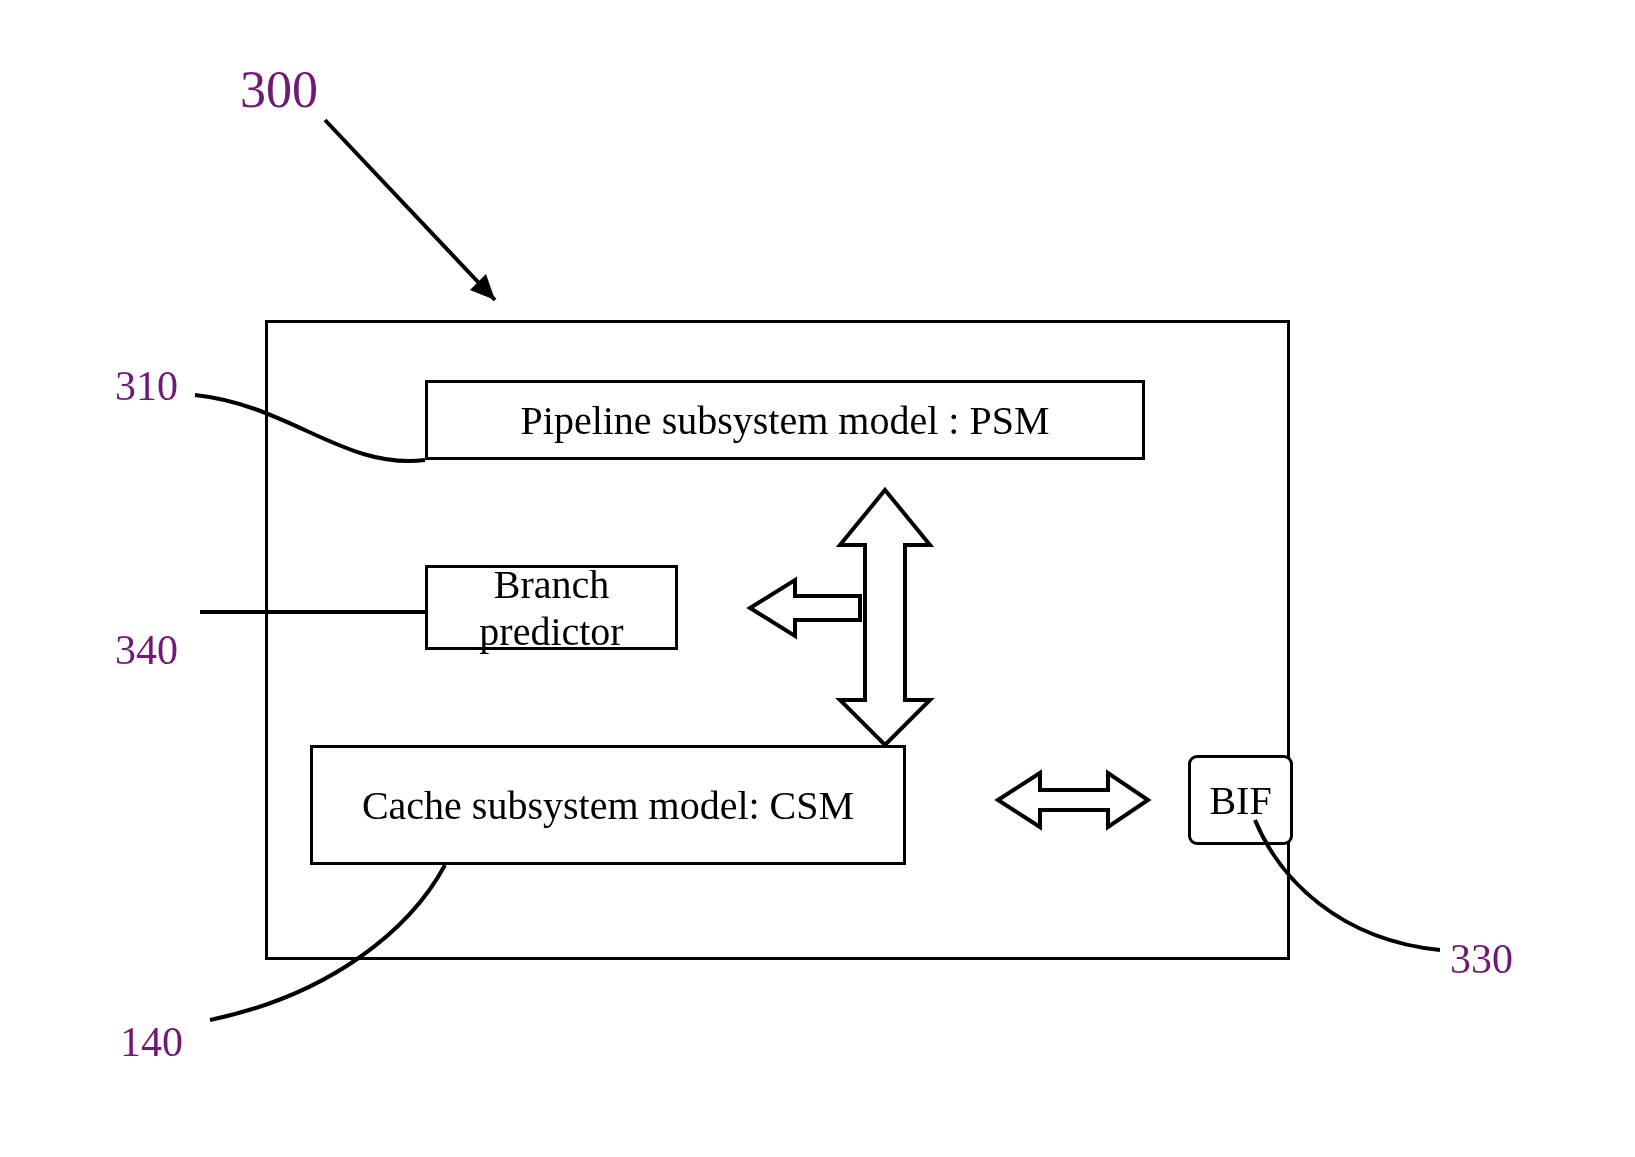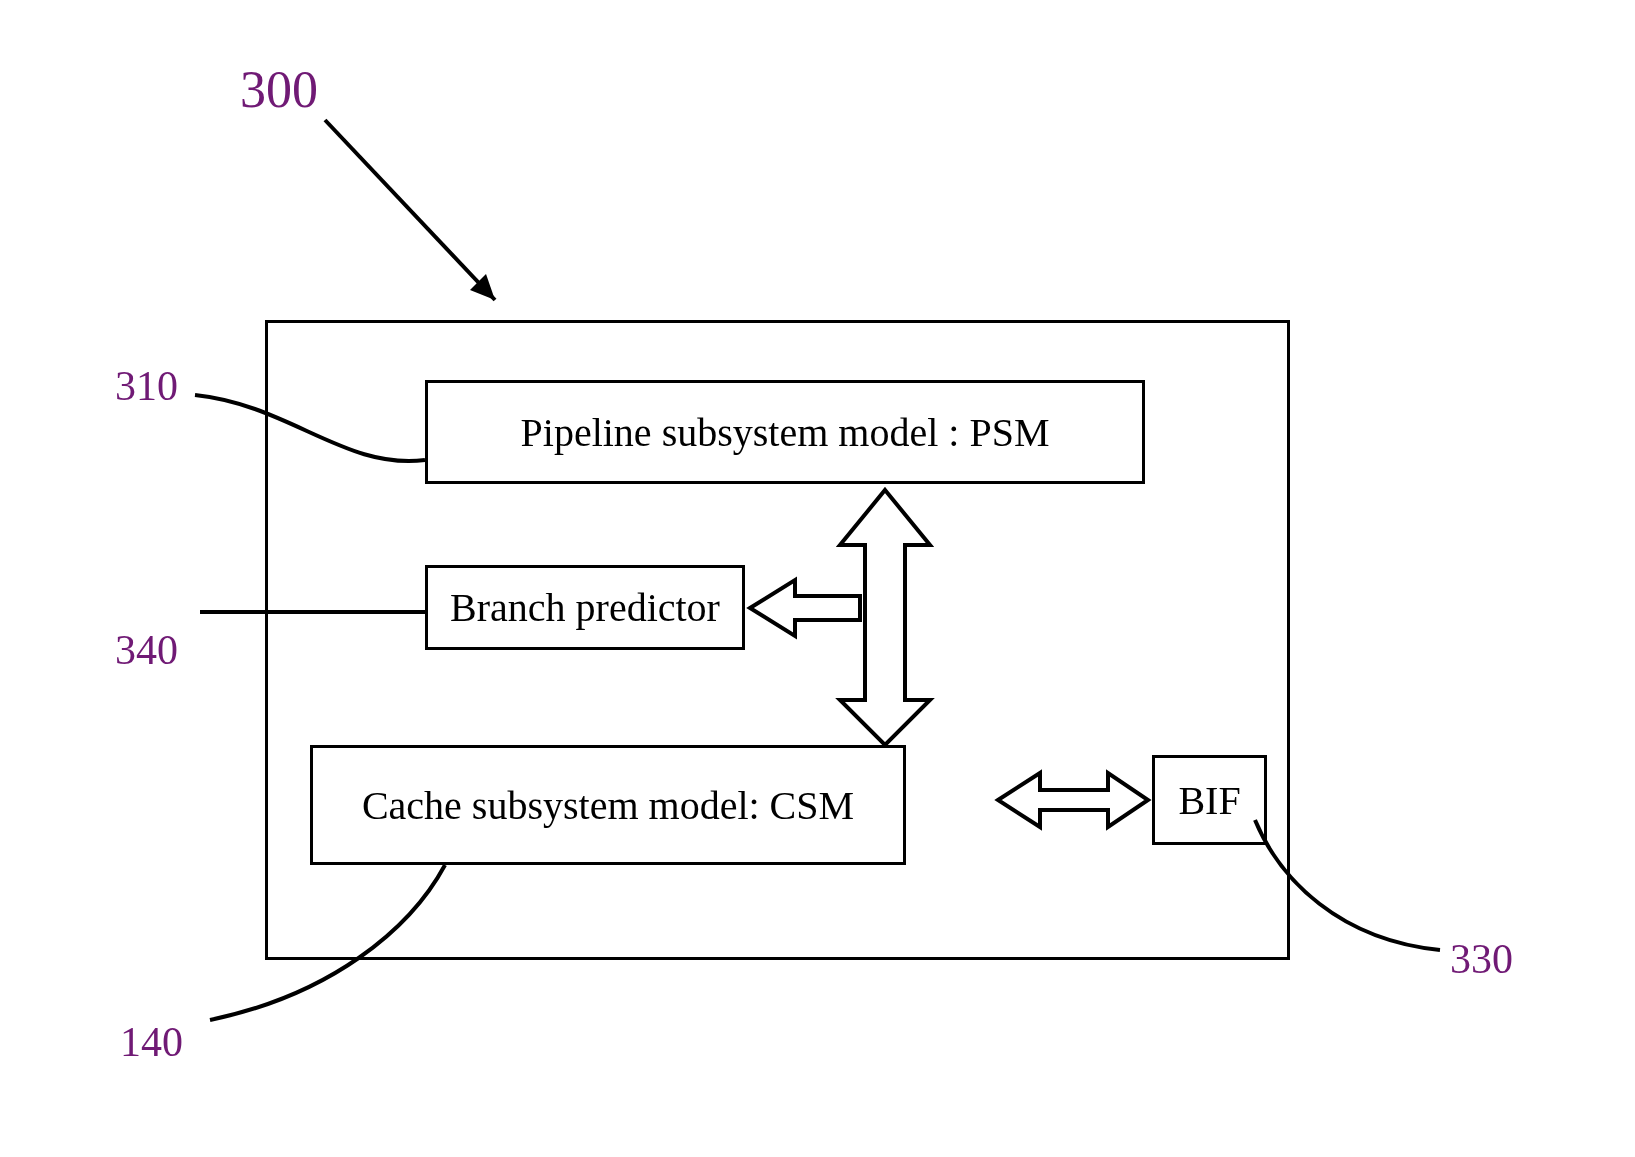--- a/index.html
+++ b/index.html
@@ -49,27 +49,27 @@
 
 
   <div class="label" style="left:240px; top:60px; font-size:52px;">300</div>
   <div class="label" style="left:115px; top:362px; font-size:42px;">310</div>
   <div class="label" style="left:115px; top:590px; font-size:42px;margin-top:36px;">340</div>
   <div class="label" style="left:120px; top:1018px; font-size:42px;">140</div>
   <div class="label" style="left:1450px; top:935px; font-size:42px;">330</div>
 
   <div class="box" style="left:265px; top:320px; width:1025px; height:640px; padding:0;"></div>
 
-  <div class="box" style="left:425px; top:380px; width:720px; height:104px;font-family:Liberation Serif, serif;">Pipeline subsystem model : PSM</div>
+  <div class="box" style="left:425px; top:380px; width:720px; height:80px;font-family:Liberation Serif, serif;">Pipeline subsystem model : PSM</div>
 
-  <div class="box" style="left:425px; top:565px; width:320px; height:85px;">Branch predictor</div>
+  <div class="box" style="left:425px; top:565px; width:253px; height:85px;">Branch predictor</div>
 
   <div class="box" style="left:310px; top:745px; width:596px; height:120px;">Cache subsystem model: CSM</div>
 
-  <div class="box" style="left:1152px; top:755px; width:115px; height:90px;">BIF</div>
+  <div class="box" style="left:1188px; top:755px; width:105px; height:90px;border-radius:9px;">BIF</div>
 
   <svg class="overlay" viewBox="0 0 1635 1157">
 
     <g>
       <line x1="325" y1="120" x2="495" y2="300" stroke="#000" stroke-width="4"></line>
       <polygon points="495,300 470,290 486,274" fill="#000"></polygon>
     </g>
 
     <path d="M 195 395 C 290 405, 345 470, 425 460" stroke="#000" stroke-width="4" fill="none"></path>
 

